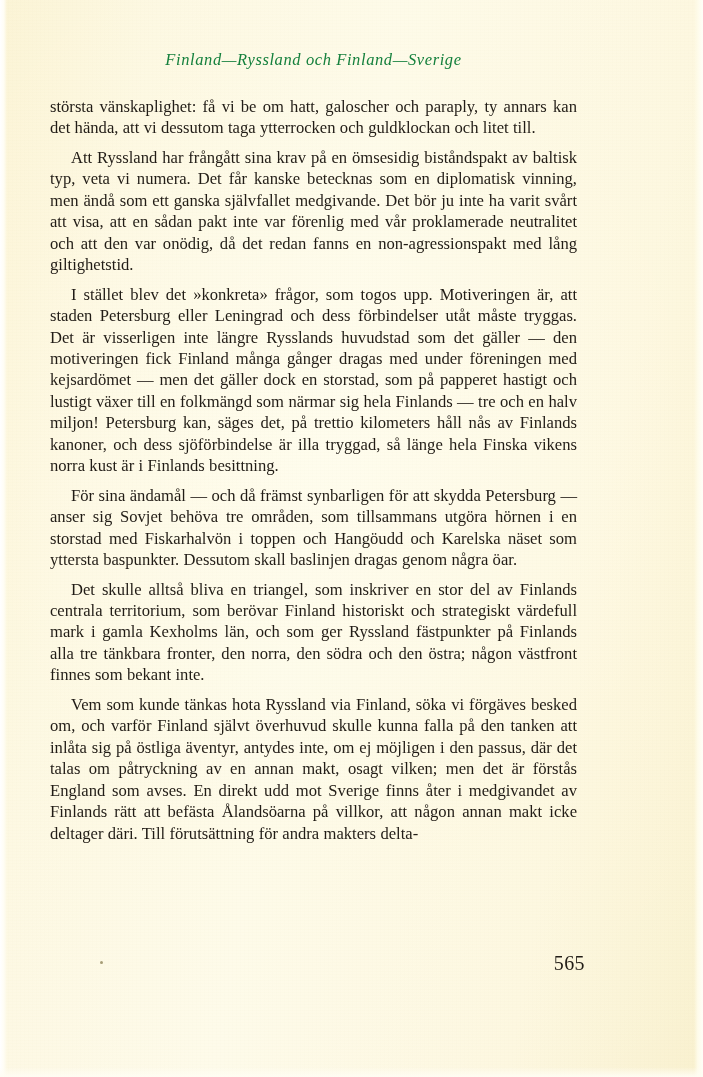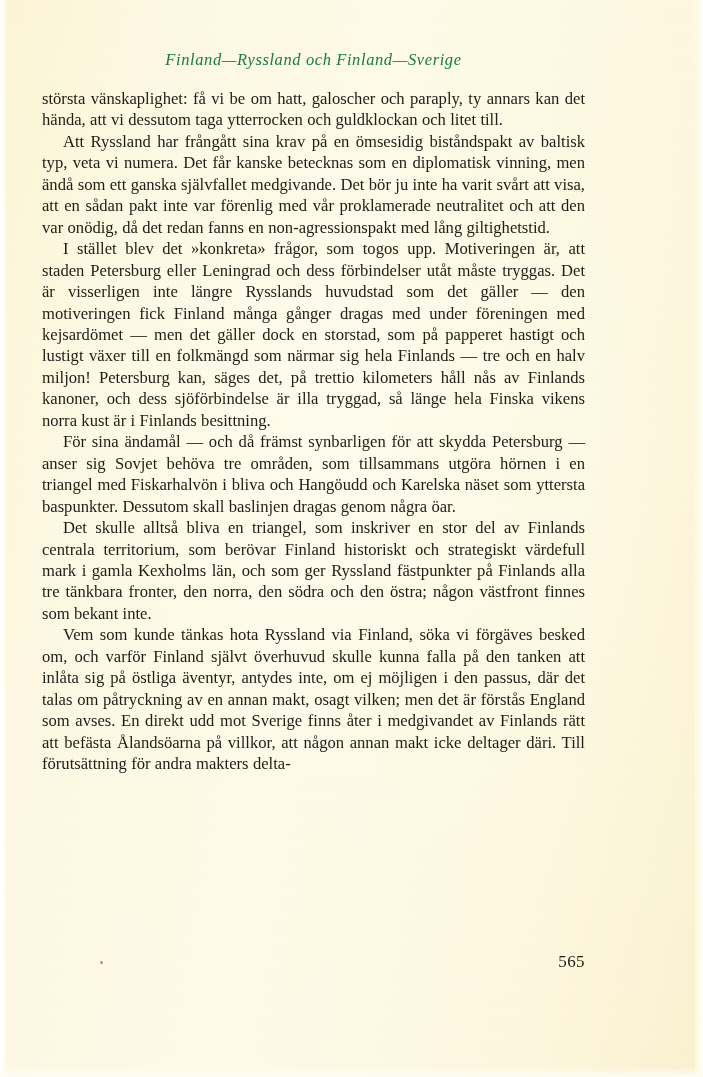--- a/index.html
+++ b/index.html
@@ -78,35 +78,35 @@
     width: 543px;
     font-size: 16.6px;
     line-height: 21.45px;
     text-align: justify;
     text-justify: inter-word;
     -webkit-hyphens: none;
     hyphens: none;
     word-spacing: 0.2px;
   }
   #body-block p {
-    margin: 0;
+    margin: 8px;
     text-indent: 21px;
   }
   #body-block p.first {
     text-indent: 0;
   }
 
   
   #folio {
     position: absolute;
     left: 42px;
     top: 952px;
     width: 543px;
     text-align: right;
-    font-size: 17px;
+    font-size: 20px;
     letter-spacing: 0.4px;
   }
 
   
   #speck {
     position: absolute;
     left: 100px;
     top: 961px;
     width: 3px;
     height: 3px;
@@ -126,21 +126,21 @@
   <div id="edge-left"></div>
   <div id="edge-right"></div>
   <div id="edge-bottom"></div>
 
   <div id="running-head">Finland—Ryssland och Finland—Sverige</div>
 
   <div id="body-block">
     <p class="first">största vänskaplighet: få vi be om hatt, galoscher och paraply, ty annars kan det hända, att vi dessutom taga ytterrocken och guldklockan och litet till.</p>
     <p>Att Ryssland har frångått sina krav på en ömsesidig biståndspakt av baltisk typ, veta vi numera. Det får kanske betecknas som en diplomatisk vinning, men ändå som ett ganska självfallet medgivande. Det bör ju inte ha varit svårt att visa, att en sådan pakt inte var förenlig med vår proklamerade neutralitet och att den var onödig, då det redan fanns en non-agressionspakt med lång giltighetstid.</p>
     <p>I stället blev det »konkreta» frågor, som togos upp. Motiveringen är, att staden Petersburg eller Leningrad och dess förbindelser utåt måste tryggas. Det är visserligen inte längre Rysslands huvudstad som det gäller — den motiveringen fick Finland många gånger dragas med under föreningen med kejsardömet — men det gäller dock en storstad, som på papperet hastigt och lustigt växer till en folkmängd som närmar sig hela Finlands — tre och en halv miljon! Petersburg kan, säges det, på trettio kilometers håll nås av Finlands kanoner, och dess sjöförbindelse är illa tryggad, så länge hela Finska vikens norra kust är i Finlands besittning.</p>
-    <p>För sina ändamål — och då främst synbarligen för att skydda Petersburg — anser sig Sovjet behöva tre områden, som tillsammans utgöra hörnen i en triangel med Fiskarhalvön i bliva och Hangöudd och Karelska näset som yttersta baspunkter. Dessutom skall baslinjen dragas genom några öar.</p>
+    <p>För sina ändamål — och då främst synbarligen för att skydda Petersburg — anser sig Sovjet behöva tre områden, som tillsammans utgöra hörnen i en storstad med Fiskarhalvön i toppen och Hangöudd och Karelska näset som yttersta baspunkter. Dessutom skall baslinjen dragas genom några öar.</p>
     <p>Det skulle alltså bliva en triangel, som inskriver en stor del av Finlands centrala territorium, som berövar Finland historiskt och strategiskt värdefull mark i gamla Kexholms län, och som ger Ryssland fästpunkter på Finlands alla tre tänkbara fronter, den norra, den södra och den östra; någon västfront finnes som bekant inte.</p>
     <p>Vem som kunde tänkas hota Ryssland via Finland, söka vi förgäves besked om, och varför Finland självt överhuvud skulle kunna falla på den tanken att inlåta sig på östliga äventyr, antydes inte, om ej möjligen i den passus, där det talas om påtryckning av en annan makt, osagt vilken; men det är förstås England som avses. En direkt udd mot Sverige finns åter i medgivandet av Finlands rätt att befästa Ålandsöarna på villkor, att någon annan makt icke deltager däri. Till förutsättning för andra makters delta-</p>
   </div>
 
   <div id="speck"></div>
 
   <div id="folio">565</div>
 
 </div>
 

